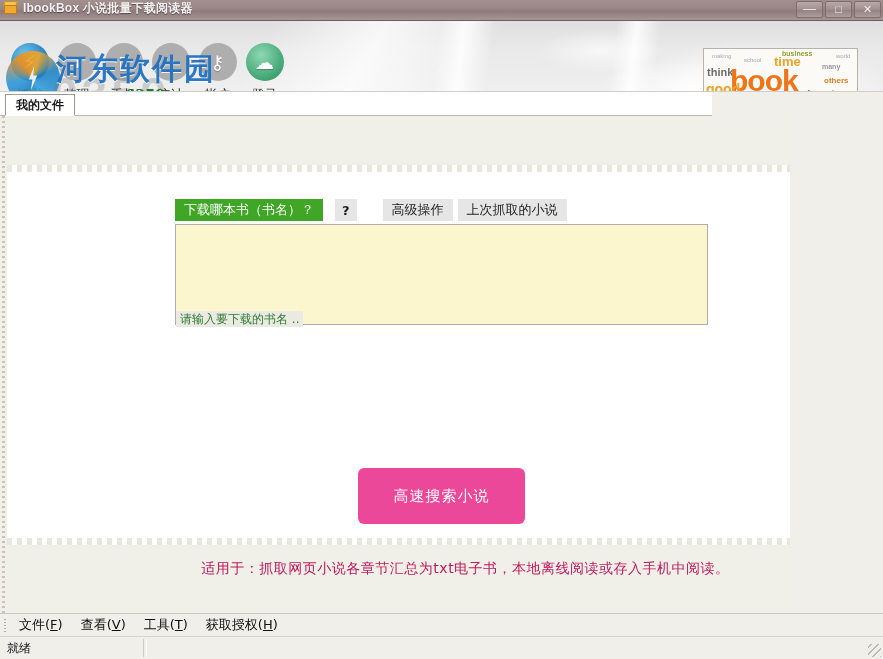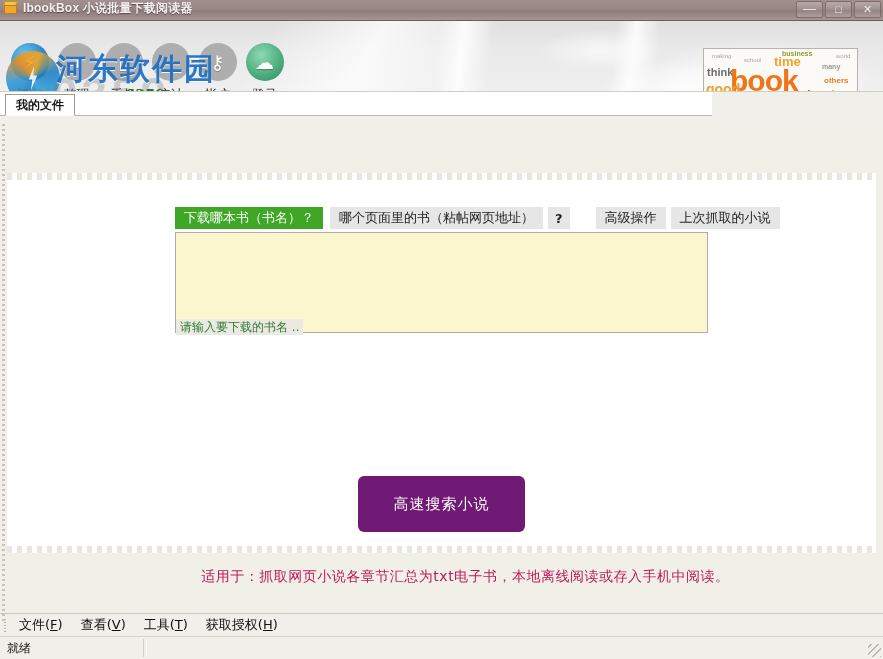--- a/index.html
+++ b/index.html
@@ -270,22 +270,22 @@
     font-weight: bold;
     color: #1a1a1a;
     box-sizing: border-box;
     cursor: pointer;
     font-family: "DejaVu Sans", "Liberation Sans", sans-serif;
   }
 
   
   .pagebody {
     position: absolute;
-    left: 0; top: 124px;
-    width: 883px; height: 497px;
+    left: 0; top: 116px;
+    width: 790px; height: 497px;
     background: #f1f0e8;
     overflow: hidden;
   }
   .paper {
     position: absolute;
     left: 7px; top: 49px;
     width: 869px; height: 380px;
     background: #ffffff;
     box-sizing: border-box;
   }
@@ -360,21 +360,21 @@
     font-family: "DejaVu Sans", "Liberation Sans", sans-serif;
     white-space: nowrap;
   }
 
   
   .bigbtn {
     position: absolute;
     left: 358px; top: 352px;
     width: 167px; height: 56px;
     border-radius: 6px;
-    background: #701a75;
+    background: #ec4899;
     color: #ffffff;
     border: none;
     font-size: 15px;
     cursor: pointer;
     display: flex; align-items: center; justify-content: center;
     font-family: "DejaVu Sans", "Liberation Sans", sans-serif;
     letter-spacing: 1px;
   }
 
   
@@ -554,21 +554,20 @@
 
     <div class="dot-strip" style="top:0;height:497px;"></div>
 
     <div class="paper"></div>
     <div class="perf top"></div>
     <div class="perf bottom"></div>
 
     <div class="btnrow">
       <button class="pbtn primary">下载哪本书（书名）？</button>
       <div class="gap6"></div>
-      <button class="pbtn">哪个页面里的书（粘帖网页地址）</button>
       <div class="gap4"></div>
       <button class="pbtn qmark">?</button>
       <div class="gap26"></div>
       <button class="pbtn">高级操作</button>
       <div class="gap4"></div>
       <button class="pbtn">上次抓取的小说</button>
     </div>
 
     <div class="ta-wrap">
       <textarea placeholder="" style=""></textarea>

